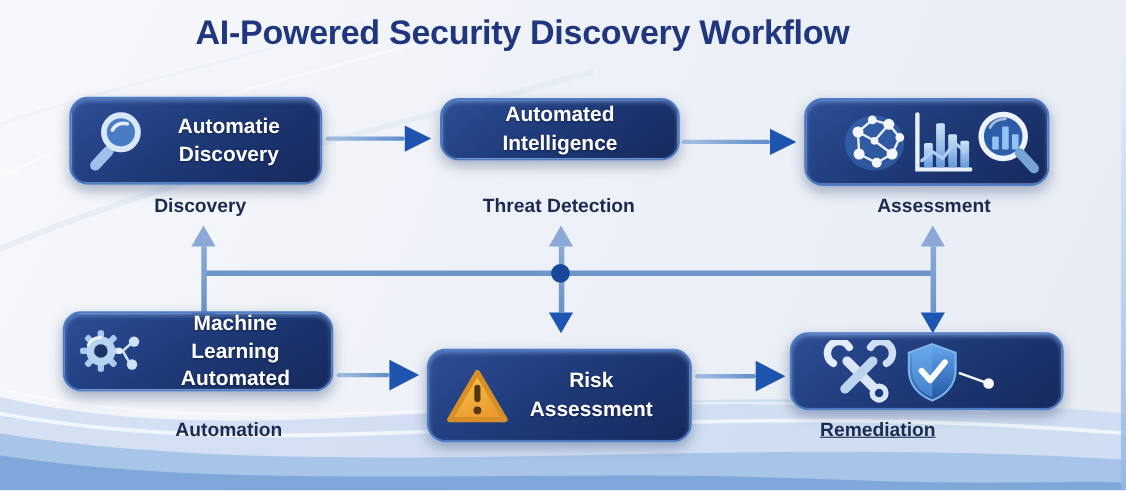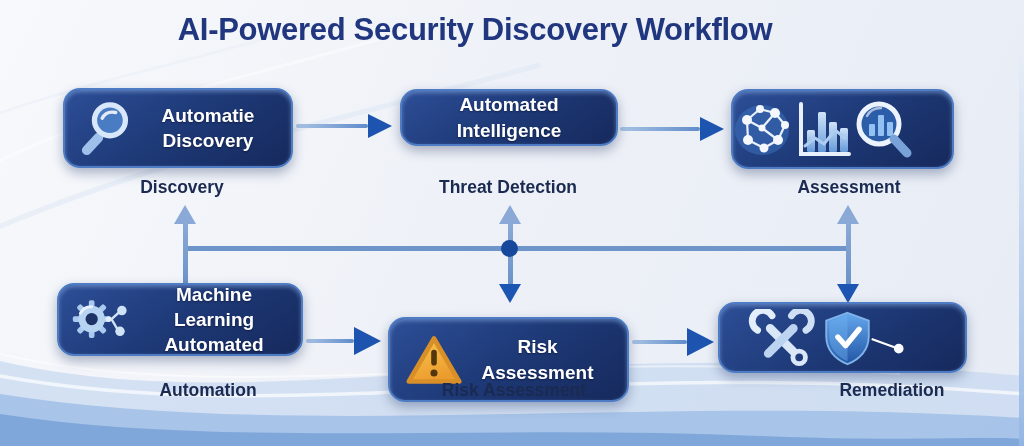--- a/index.html
+++ b/index.html
@@ -15,21 +15,21 @@
     background:linear-gradient(#e6edf7,#93b6e4);opacity:.9;}
   
   .title{position:absolute;top:12px;left:0;width:950px;text-align:center;
     font-size:31px;font-weight:800;letter-spacing:-.3px;color:#20367f;}
   
   .node-box{
     position:absolute;box-sizing:border-box;border-radius:17px;
     background:linear-gradient(145deg,#2d4e97 0%,#1e3a78 48%,#16295c 100%);
     border:2.5px solid #4d7cc5;
     box-shadow:0 5px 12px rgba(25,45,95,.35), inset 0 2px 4px rgba(160,195,245,.45);
-    display:flex;align-items:center;justify-content:space-between;
+    display:flex;align-items:center;justify-content:flex-end;
   }
   .node-text{flex:1;text-align:center;color:#ffffff;font-weight:700;font-size:19px;
     line-height:1.32;text-shadow:0 1px 2px rgba(0,0,25,.45);}
   .caption{position:absolute;transform:translateX(-50%);font-size:17.5px;
     font-weight:600;color:#1b2a50;white-space:nowrap;}
   
   .harrow{position:absolute;display:flex;align-items:center;}
   .harrow .shaft{height:4px;flex:1;border-radius:2px;
     background:linear-gradient(90deg,#a9c3e4,#5f8cca);}
   .harrow .head{width:0;height:0;border-top:12px solid transparent;
@@ -227,21 +227,20 @@
       </defs>
       <path d="M30,4 L57,50 L3,50 Z" fill="url(#warng)" stroke="#d88f28" stroke-width="5" stroke-linejoin="round"></path>
       <rect x="27" y="16" width="6" height="17" rx="3" fill="#53350e"></rect>
       <circle cx="30" cy="41" r="3.8" fill="#53350e"></circle>
     </svg>
     <div class="node-text">
       <div>Risk</div>
       <div>Assessment</div>
     </div>
   </div>
-  <div class="caption" style="left:514px;top:380px;">Risk Assessment</div>
 
   <div class="node-box" style="left:718px;top:302px;width:249px;height:71px;justify-content:flex-start;padding-left:28px;">
     <svg class="icon" width="170" height="58" viewBox="0 0 170 60">
       <defs>
         <linearGradient id="shieldg" x1="0" y1="0" x2="0" y2="1">
           <stop offset="0" stop-color="#64a7ec"></stop>
             <stop offset="1" stop-color="#2256a6"></stop>
         </linearGradient>
       </defs>
       <g>
@@ -253,15 +252,15 @@
       </g>
       <g transform="translate(72,2)">
         <path d="M28,2 L50,10 V26 C50,40 41,50 28,55 C15,50 6,40 6,26 V10 Z" fill="url(#shieldg)" stroke="#7fb2e8" stroke-width="2"></path>
         <path d="M28,4 L9,11 V26 C9,38 16,47 28,52 Z" fill="#6db0f0" opacity="0.45"></path>
         <polyline points="18,27 26,36 40,19" stroke="#ffffff" stroke-width="5.5" fill="none" stroke-linecap="round" stroke-linejoin="round"></polyline>
       </g>
       <line x1="125" y1="31" x2="150" y2="40" stroke="#fdfdff" stroke-width="2.2"></line>
       <circle cx="153" cy="41" r="5" fill="#fbfcff"></circle>
     </svg>
   </div>
-  <div class="caption" style="left:892px;top:380px;">Remediation</div>
+  <div class="caption" style="left:798px;top:380px;text-decoration:underline;">Remediation</div>
 
 </div>
 
 </body></html>

